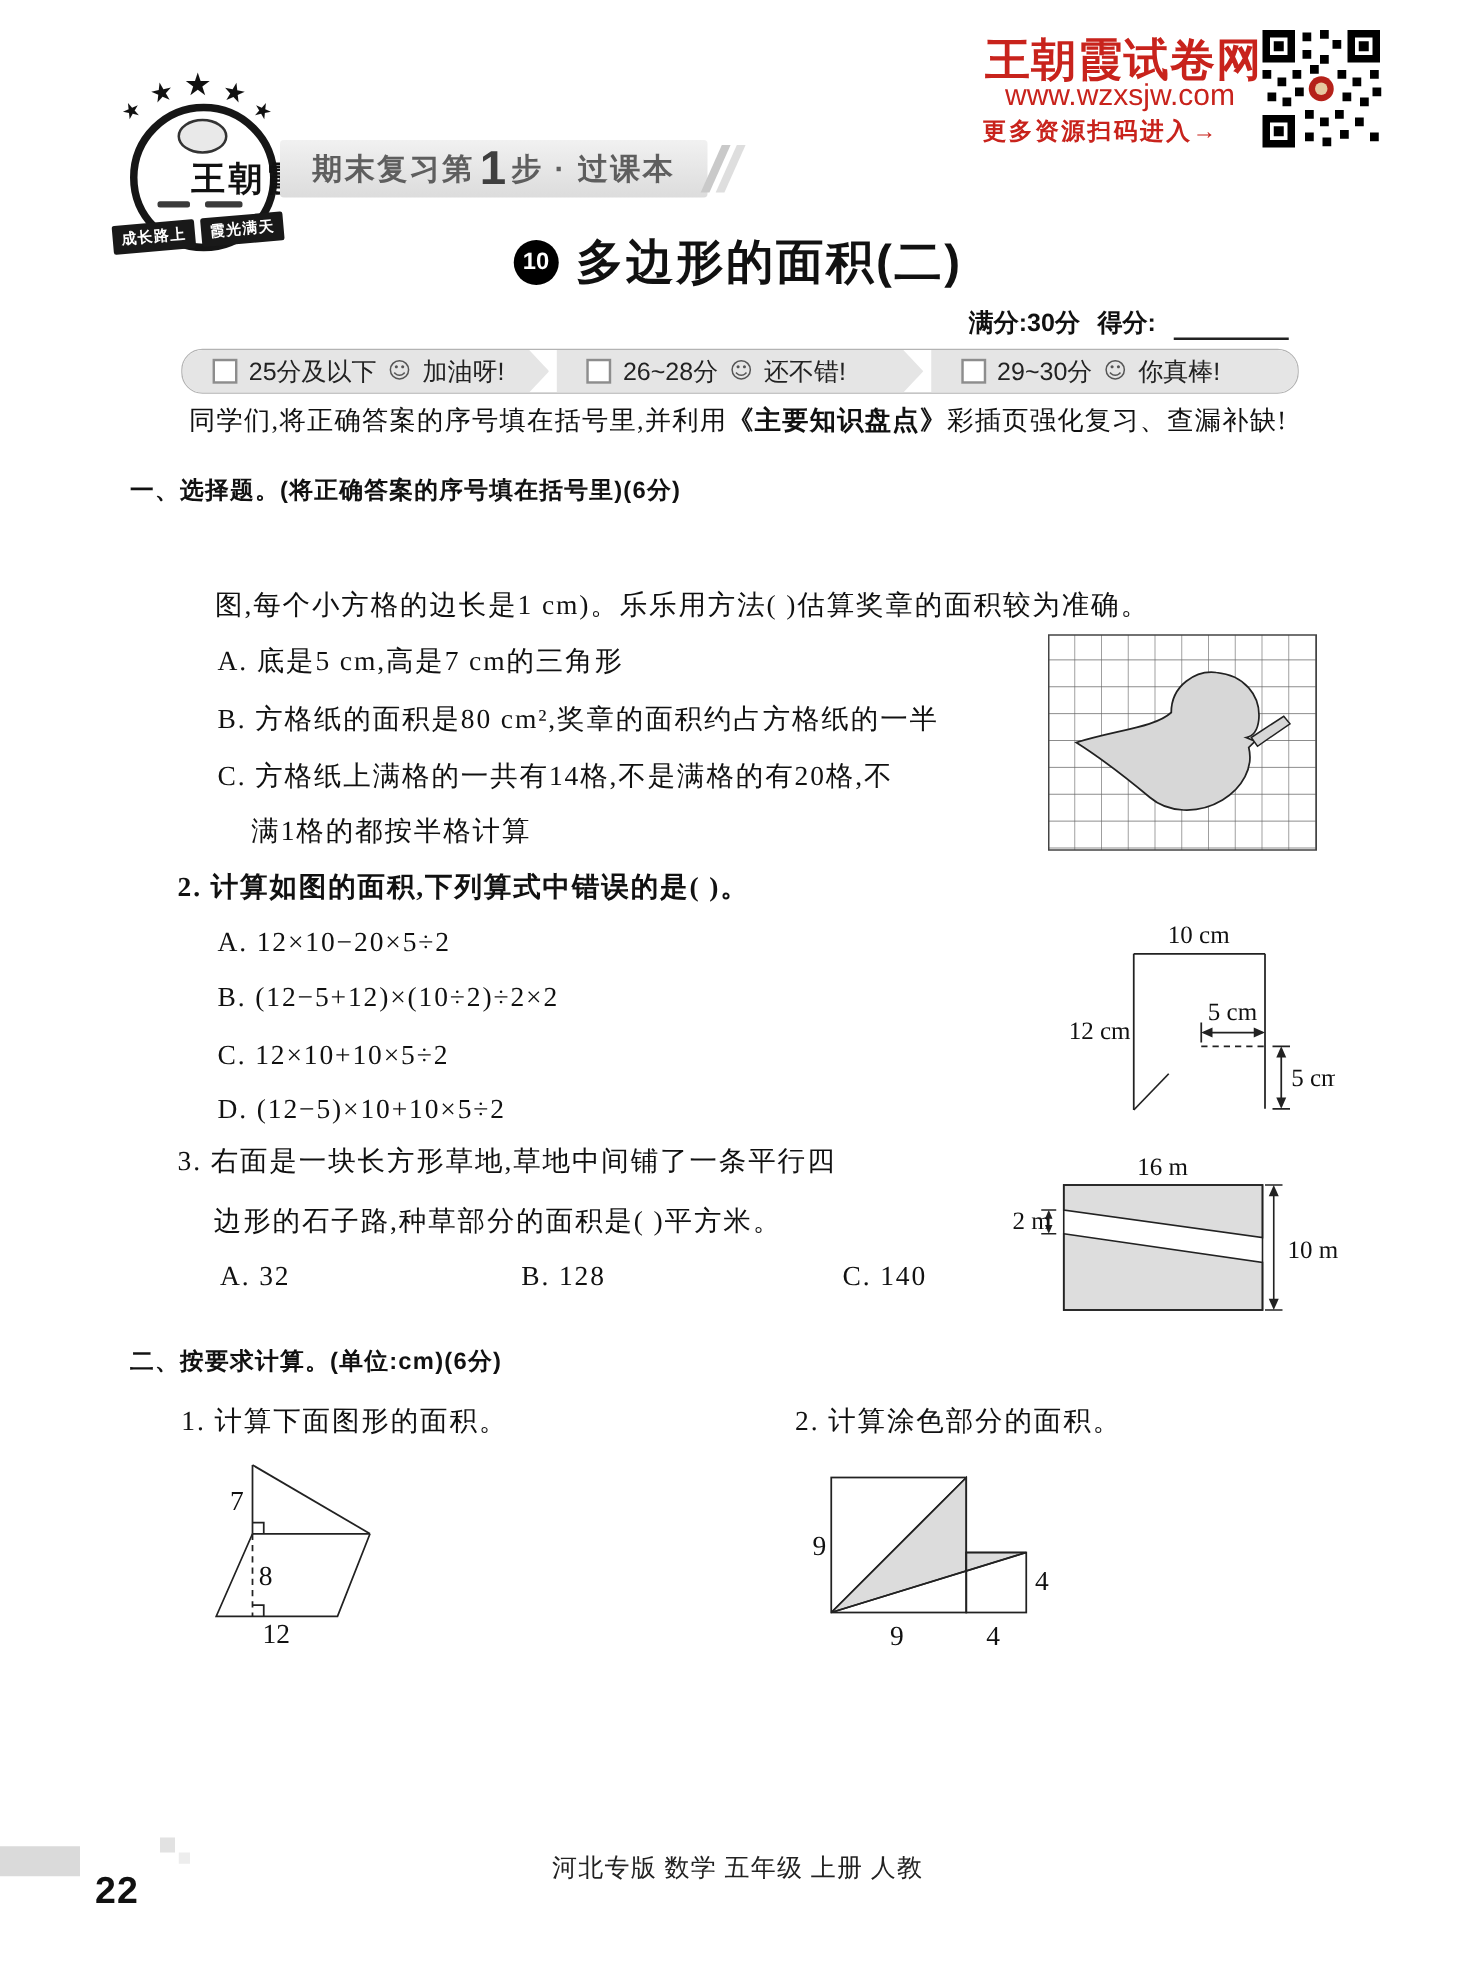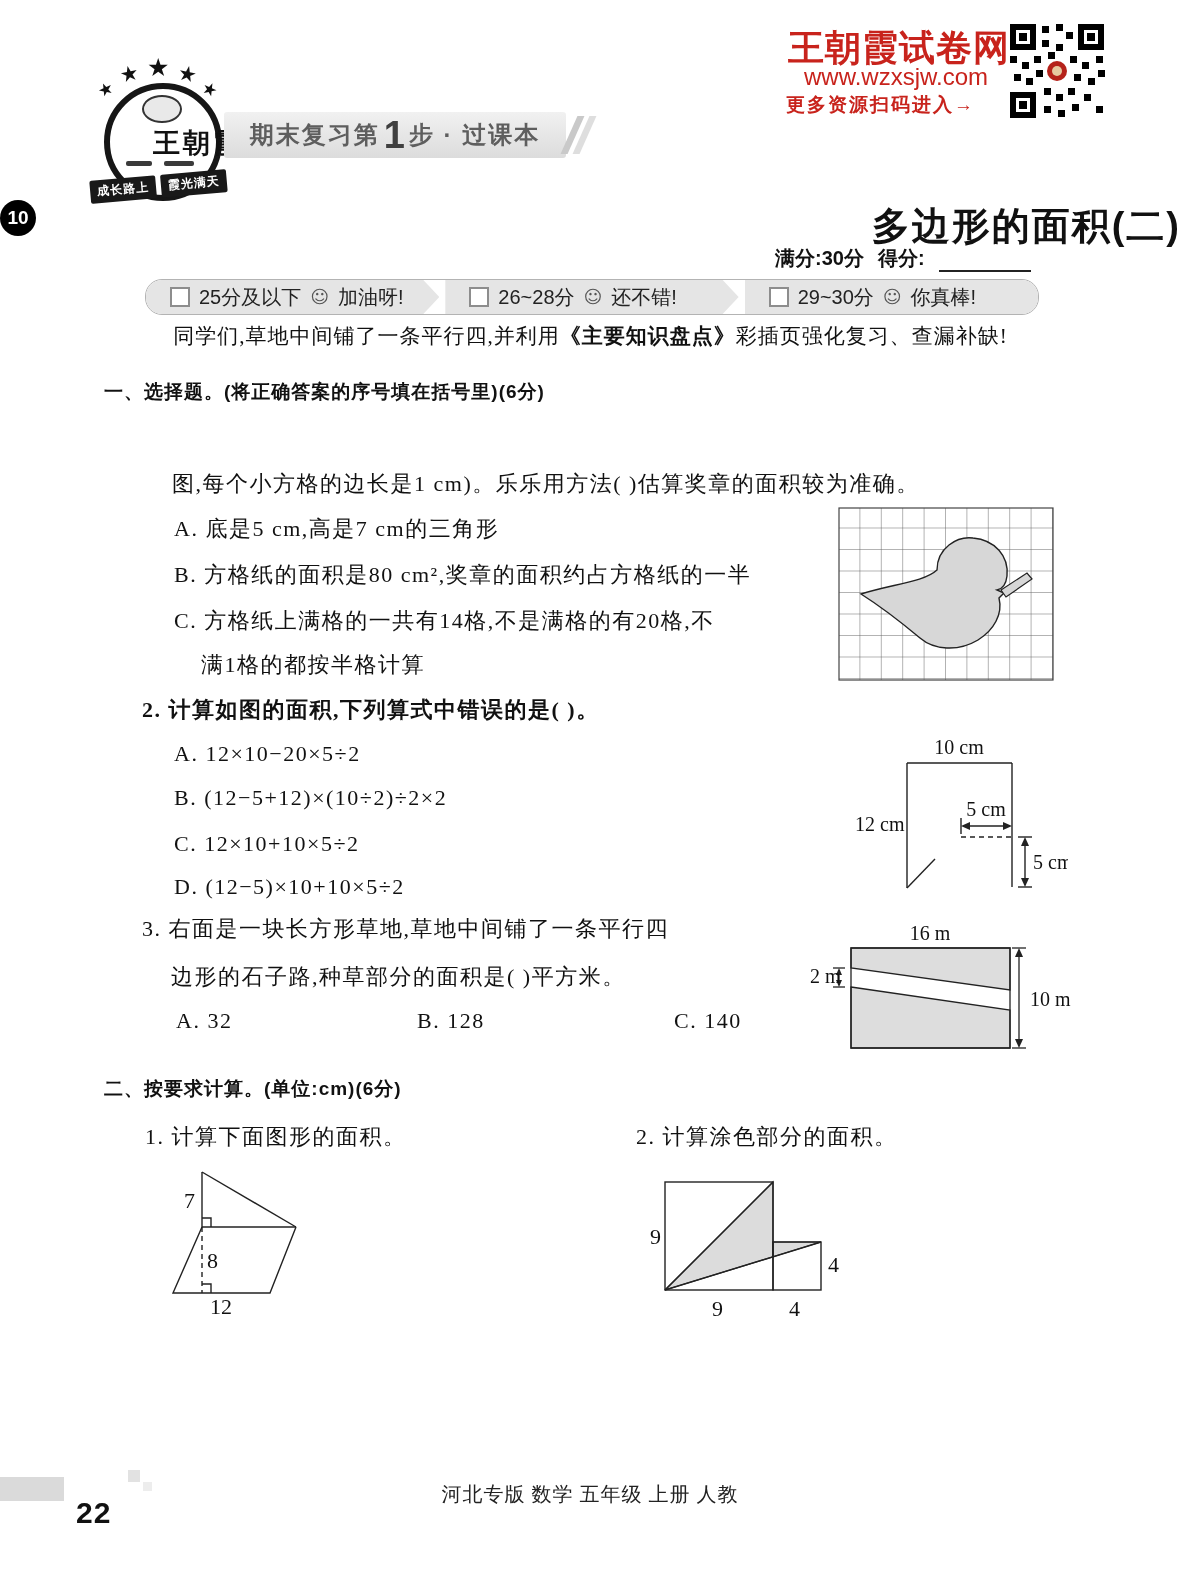--- a/index.html
+++ b/index.html
@@ -23,24 +23,24 @@
           display:flex;align-items:center;justify-content:center;gap:2px;border-radius:3px;}
   .banner .b1{font:bold 24px "Liberation Sans",sans-serif;color:#5e5e5e;letter-spacing:2px;}
   .banner .bstep{font:bold 38px "Liberation Sans",sans-serif;color:#3f3f3f;margin:0 2px;}
   .banner .slash{position:absolute;right:-10px;top:4px;width:7px;height:38px;background:#c9c9c9;transform:skewX(-24deg);}
   .banner .slash2{right:-22px;background:#dedede;}
   
   .sitename{left:788px;top:24px;width:216px;text-align:right;font:bold 36px "Liberation Sans",sans-serif;color:#c8231c;letter-spacing:1px;white-space:nowrap;}
   .siteurl{left:788px;top:63px;width:216px;text-align:center;font:24px "Liberation Sans",sans-serif;color:#c8231c;white-space:nowrap;}
   .sitescan{left:786px;top:92px;width:220px;text-align:justify;font:bold 19px "Liberation Sans",sans-serif;color:#c8231c;letter-spacing:2px;white-space:nowrap;}
   
-  .titlerow{left:0;top:184px;width:1181px;display:flex;justify-content:space-between;align-items:center;gap:14px;}
+  .titlerow{left:0;top:184px;width:1181px;display:flex;justify-content:center;align-items:center;gap:14px;}
   .tnum{width:36px;height:36px;border-radius:50%;background:#000;color:#fff;
         font:bold 19px "Liberation Sans",sans-serif;display:flex;align-items:center;justify-content:center;}
-  .ttext{font:bold 38px "Liberation Sans",sans-serif;letter-spacing:2px;margin-top:17px;}
+  .ttext{font:bold 38px "Liberation Sans",sans-serif;letter-spacing:2px;}
   .scoreline{left:775px;top:245px;display:flex;align-items:flex-end;gap:14px;
              font:bold 20px "Liberation Sans",sans-serif;}
   .blank{display:inline-block;width:92px;border-bottom:2px solid #222;height:20px;}
   
   .band{left:145px;top:279px;width:892px;height:34px;border:1px solid #b3b3b3;border-radius:17px;
         overflow:hidden;display:flex;background:#fff;}
   .bseg{flex:1;background:#e5e5e5;display:flex;align-items:center;gap:9px;padding-left:24px;
         font:20px "Liberation Sans",sans-serif;color:#222;
         clip-path:polygon(0 0,calc(100% - 16px) 0,100% 50%,calc(100% - 16px) 100%,0 100%);margin-right:6px;}
   .bseg:last-child{clip-path:none;margin-right:0;}
@@ -157,21 +157,21 @@
     </div>
     <div class="bseg">
       <span class="cbx"></span>
       <span>29~30分</span>
       <span class="face">☺</span>
       <span>你真棒!</span>
     </div>
   </div>
 
   <div class="abs notice">
-    <span>同学们,草地中间铺了一条平行四,并利用</span><b>《主要知识盘点》</b><span>彩插页强化复习、查漏补缺!</span>
+    <span>同学们,将正确答案的序号填在括号里,并利用</span><b>《主要知识盘点》</b><span>彩插页强化复习、查漏补缺!</span>
   </div>
 
   <div class="abs heading" style="left:104px;top:379px;">一、选择题。(将正确答案的序号填在括号里)(6分)</div>
 
   <div class="abs serifline" style="left:172px;top:469px;">图,每个小方格的边长是1 cm)。乐乐用方法(  )估算奖章的面积较为准确。</div>
   <div class="abs serifline" style="left:174px;top:514px;">A. 底是5 cm,高是7 cm的三角形</div>
   <div class="abs serifline" style="left:174px;top:560px;">B. 方格纸的面积是80 cm²,奖章的面积约占方格纸的一半</div>
   <div class="abs serifline" style="left:174px;top:606px;">C. 方格纸上满格的一共有14格,不是满格的有20格,不</div>
   <div class="abs serifline" style="left:201px;top:650px;">满1格的都按半格计算</div>
 

